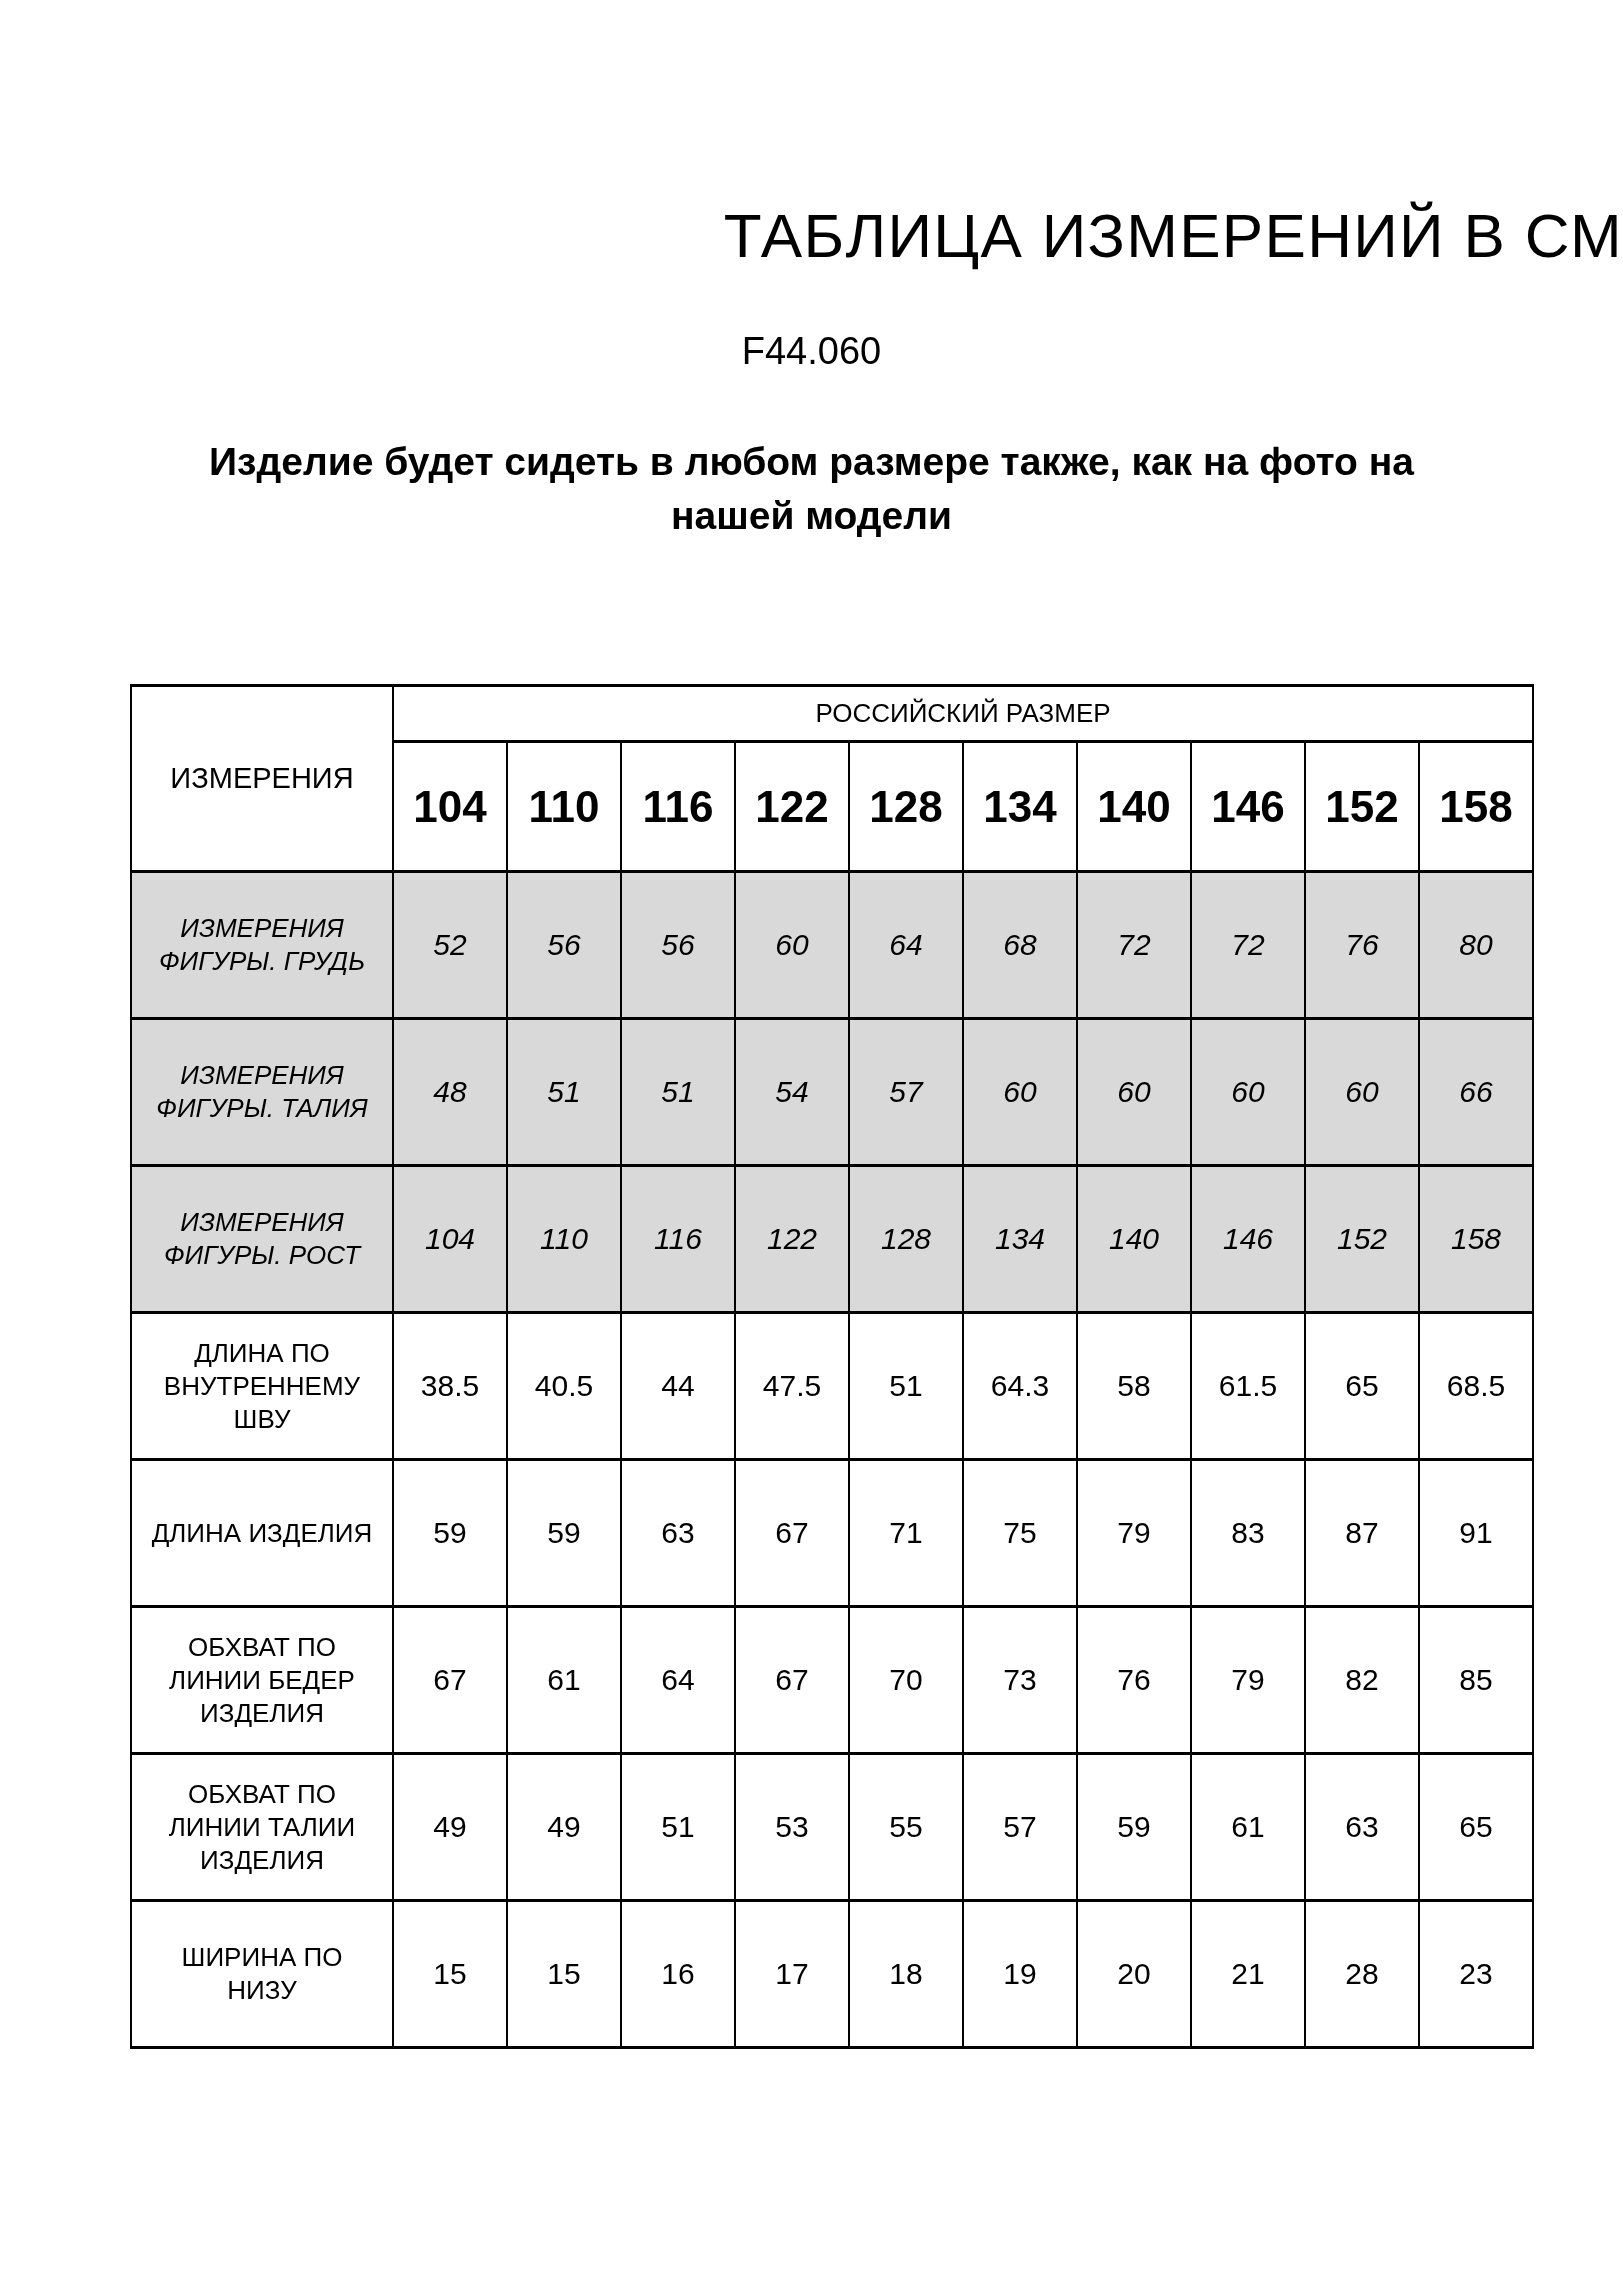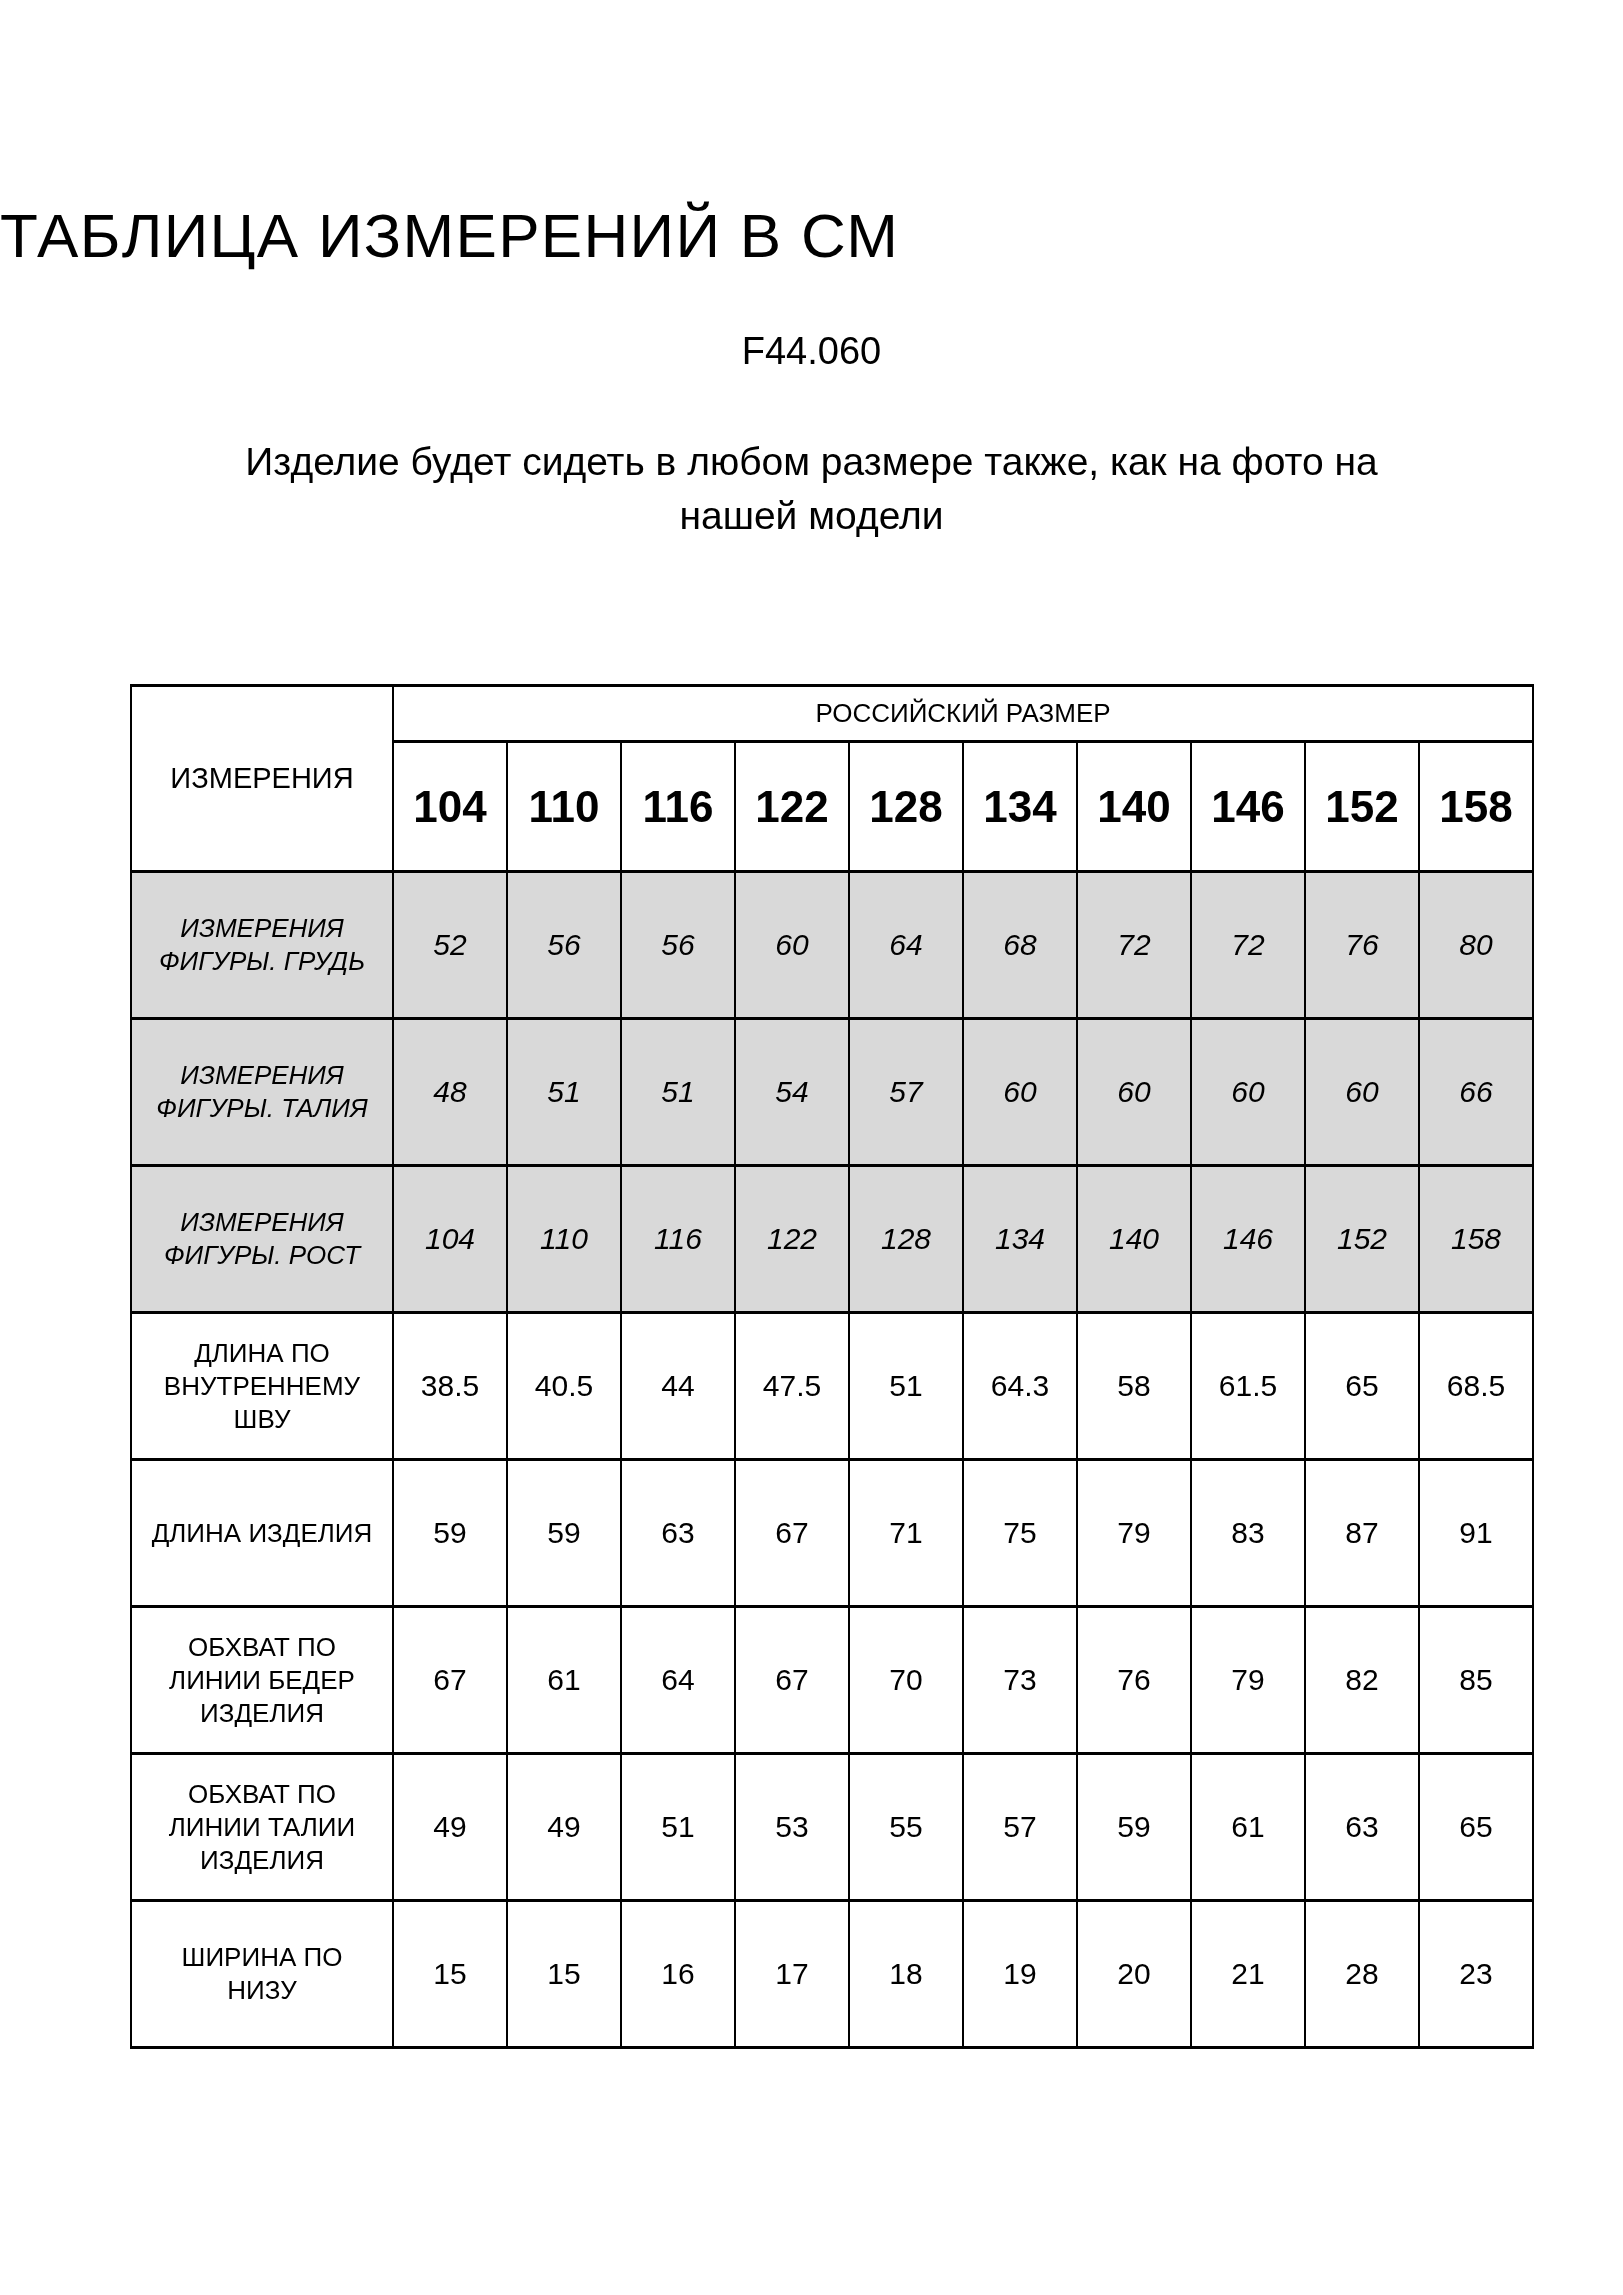--- a/index.html
+++ b/index.html
@@ -14,21 +14,21 @@
     background: var(--page-bg, #ffffff);
     font-family: "Liberation Sans", "DejaVu Sans", sans-serif;
     color: var(--text, #000000);
     overflow: hidden;
   }
   .doc-title {
     position: absolute;
     top: 160px;
     left: 0;
     width: 100%;
-    text-align: left;
+    text-align: right;
     font-size: 62px;
     font-weight: 400;
     letter-spacing: 1.3px;
     line-height: 1.1;
   }
   .product-code {
     position: absolute;
     top: 330px;
     left: 0;
     width: 100%;
@@ -38,20 +38,21 @@
   }
   .fit-subtitle {
     position: absolute;
     top: 435px;
     left: 0;
     width: 100%;
     text-align: center;
     font-size: 39px;
     line-height: 54px;
     white-space: pre-line;
+    font-weight: bold;
   }
   .elastane-note {
     position: absolute;
     top: 599px;
     left: 0;
     width: 100%;
     text-align: center;
     font-size: 33px;
   }
   table.measurements {

